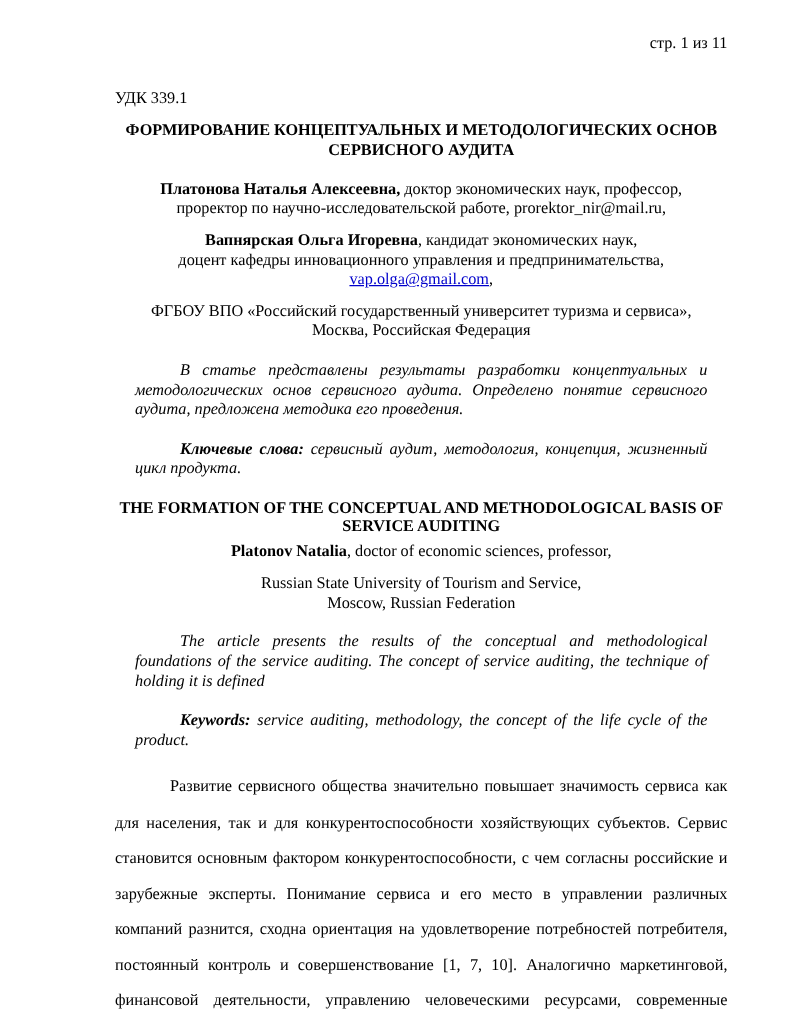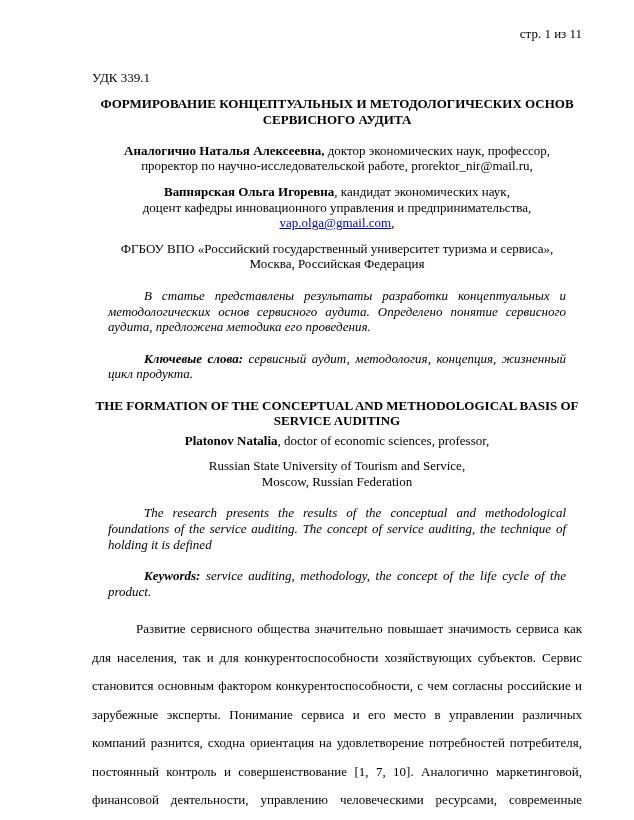--- a/index.html
+++ b/index.html
@@ -76,21 +76,21 @@
 
 <div class="page">
 
   <div class="page-number">стр. 1 из 11</div>
 
   <div class="udk">УДК 339.1</div>
 
   <div class="title-ru">ФОРМИРОВАНИЕ КОНЦЕПТУАЛЬНЫХ И МЕТОДОЛОГИЧЕСКИХ ОСНОВ СЕРВИСНОГО АУДИТА</div>
 
   <div class="centered-block mt-16">
-    <div><span class="bold">Аналогично Наталья Алексеевна,</span><span> доктор экономических наук, профессор,</span></div>
+    <div><span class="bold">Платонова Наталья Алексеевна,</span><span> доктор экономических наук, профессор,</span></div>
     <div>проректор по научно-исследовательской работе, prorektor_nir@mail.ru,</div>
   </div>
 
   <div class="centered-block mt-10">
     <div><span class="bold">Вапнярская Ольга Игоревна</span><span>, кандидат экономических наук,</span></div>
     <div>доцент кафедры инновационного управления и предпринимательства,</div>
     <div><a class="email-link">vap.olga@gmail.com</a><span>,</span></div>
   </div>
 
   <div class="centered-block mt-10">
@@ -109,21 +109,21 @@
     <div><span class="bold">Platonov Natalia</span><span>, doctor of economic sciences, professor,</span></div>
   </div>
 
 
   <div class="centered-block mt-10">
     <div>Russian State University of Tourism and Service,</div>
     <div>Moscow, Russian Federation</div>
   </div>
 
   <div class="abstract mt-5">
-    <p>The research presents the results of the conceptual and methodological foundations of the service auditing. The concept of service auditing, the technique of holding it is defined</p>
+    <p>The article presents the results of the conceptual and methodological foundations of the service auditing. The concept of service auditing, the technique of holding it is defined</p>
     <p><span class="kw-label">Keywords:</span><span> service auditing, methodology, the concept of the life cycle of the product.</span></p>
   </div>
 
   <div class="body-text">
     <p>Развитие сервисного общества значительно повышает значимость сервиса как для населения, так и для конкурентоспособности хозяйствующих субъектов. Сервис становится основным фактором конкурентоспособности, с чем согласны российские и зарубежные эксперты. Понимание сервиса и его место в управлении различных компаний разнится, сходна ориентация на удовлетворение потребностей потребителя, постоянный контроль и совершенствование [1, 7, 10]. Аналогично маркетинговой, финансовой деятельности, управлению человеческими ресурсами, современные предприятия испытывают потребности в управлении сервисом. Следствием является формирование концепции сервисного менеджмента [2, 9]. Ключевым аспектом становится вопрос оценки</p>
   </div>
 
 </div>
 
 </body></html>

